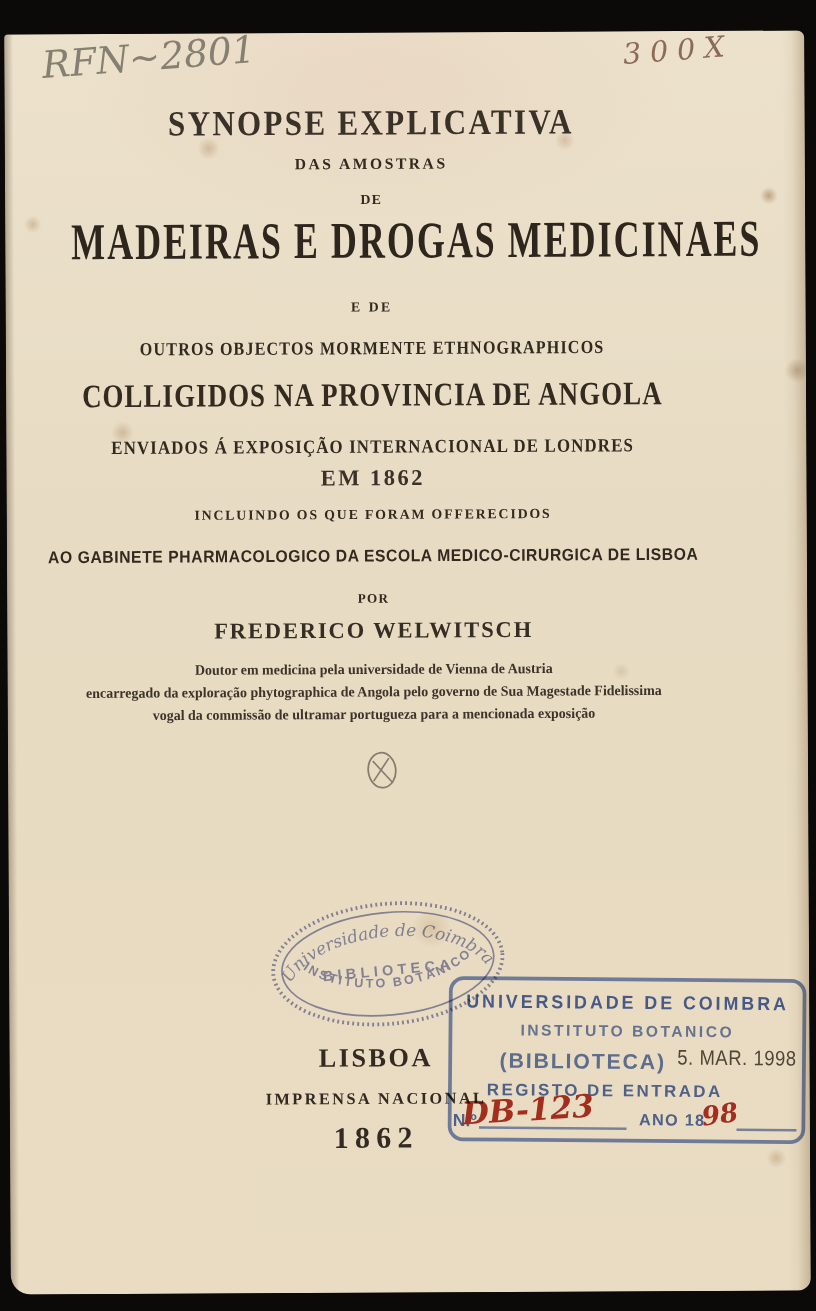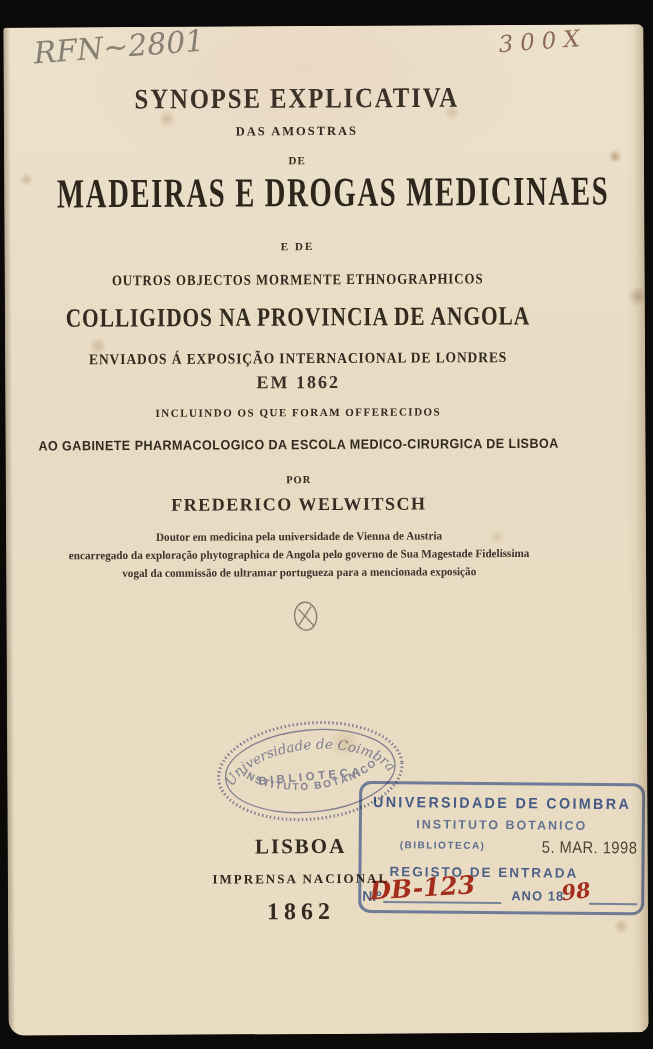--- a/index.html
+++ b/index.html
@@ -56,21 +56,21 @@
   .oval-stamp{position:absolute;left:207px;top:694px;width:192px;height:102px;
     transform:rotate(-5deg);opacity:0.85;mix-blend-mode:multiply;}
 
   .rect-stamp{position:absolute;left:351px;top:757px;width:286px;height:132px;
     border:3px solid rgba(77,106,177,0.75);border-radius:12px;
     transform:rotate(0.8deg);color:#5570b2;mix-blend-mode:multiply;
     font-family:"Liberation Sans", sans-serif;font-weight:bold;}
   .rs-line{position:absolute;width:100%;text-align:center;white-space:nowrap;}
   .rs-l1{top:9px;font-size:15px;letter-spacing:2.5px;transform:scale(0.95,1);color:#4d68b1;}
   .rs-l2{top:33px;font-size:12.5px;letter-spacing:2px;opacity:0.85;}
-  .rs-l3{top:55px;left:38px;width:auto;font-size:10px;letter-spacing:1.5px;opacity:0.9;}
+  .rs-l3{top:55px;left:38px;width:auto;font-size:17px;letter-spacing:1.5px;opacity:0.9;}
   .rs-l4{top:80px;font-size:13.5px;letter-spacing:2px;text-align:left;left:28px;width:auto;}
   .rs-l5{top:101px;font-size:12px;width:100%;}
   .rs-n{position:absolute;left:1px;top:3px;font-size:14px;}
   .rs-blank1{position:absolute;left:22px;top:16px;width:118px;border-bottom:2px solid rgba(77,106,177,0.7);}
   .rs-ano{position:absolute;left:150px;top:2px;font-size:13px;letter-spacing:1px;}
   .rs-blank2{position:absolute;left:228px;top:16px;width:48px;border-bottom:2px solid rgba(77,106,177,0.7);}
   .date-stamp{position:absolute;right:0px;top:53px;font-size:16px;letter-spacing:0.5px;
     color:#575046;font-family:"Liberation Sans", sans-serif;font-weight:normal;
     transform:scale(0.92,1.05);white-space:nowrap;}
   .red-script{position:absolute;color:#b43527;font-family:"DejaVu Serif", serif;

